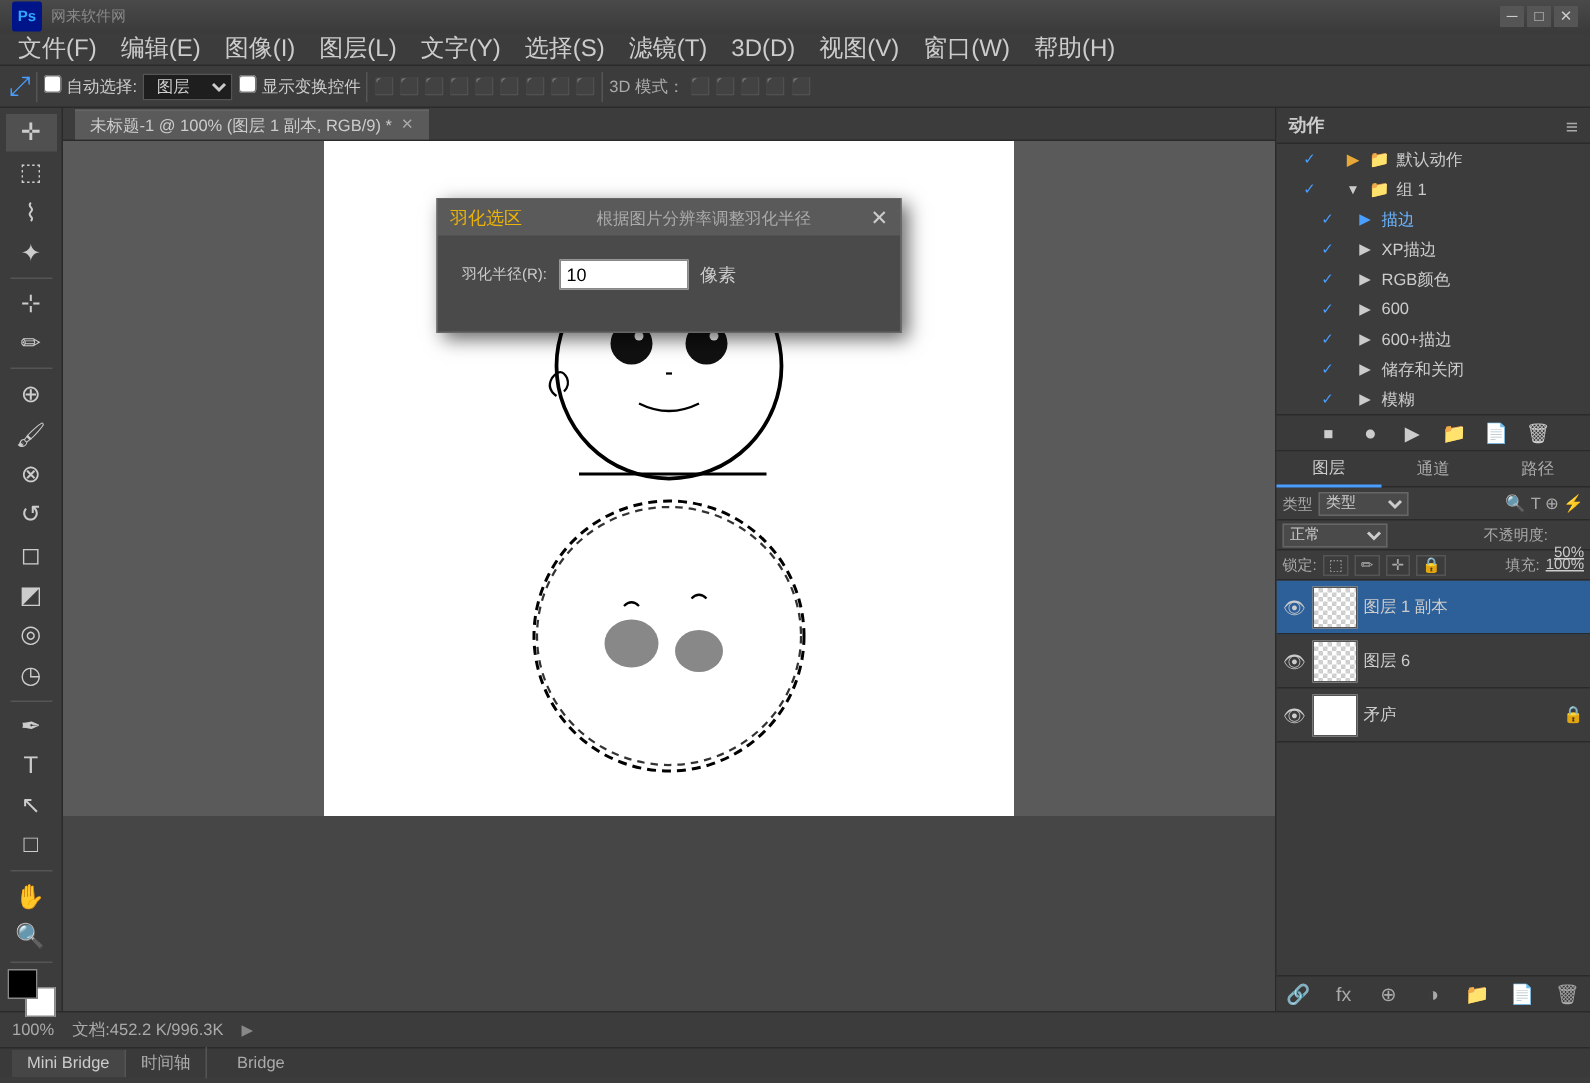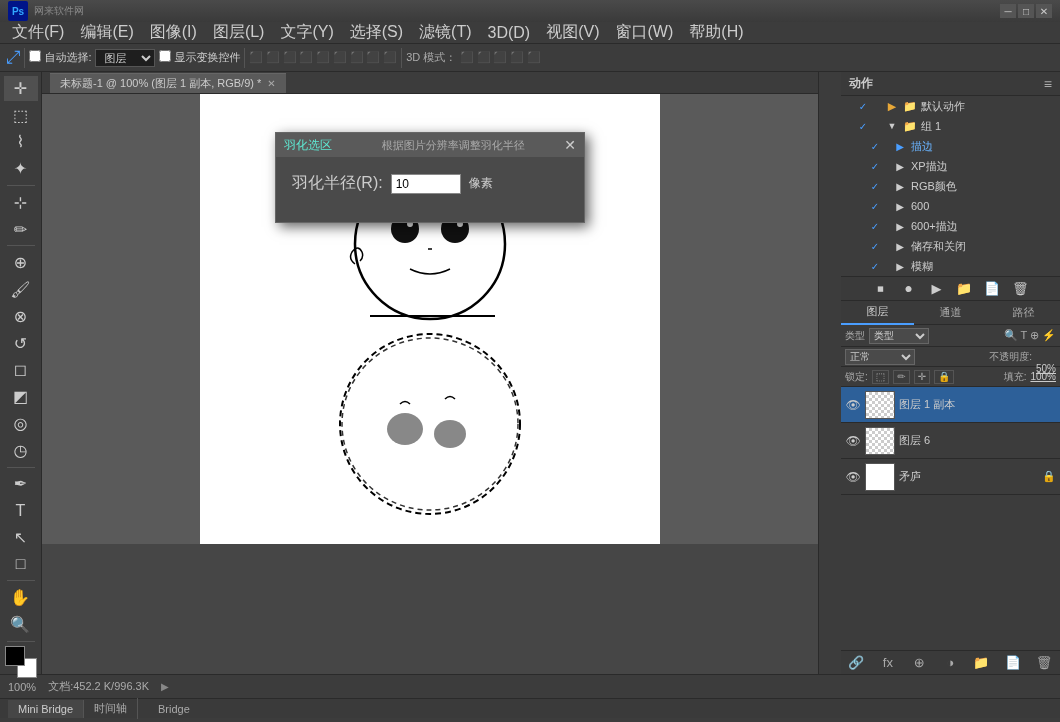--- a/index.html
+++ b/index.html
@@ -41,21 +41,21 @@
     .doc-tab { height: 22px; background: #3c3c3c; display: flex; align-items: center; padding: 0 8px; gap: 6px; border-bottom: 1px solid #2a2a2a; }
     .doc-tab-item { background: #5a5a5a; padding: 2px 10px; font-size: 11px; color: #ccc; border-top: 1px solid #666; display: flex; align-items: center; gap: 6px; }
     .doc-tab-close { font-size: 10px; color: #aaa; cursor: pointer; }
     .canvas-scroll { flex: 1; background: #5a5a5a; overflow: hidden; position: relative; display: flex; align-items: center; justify-content: center; }
     .canvas-content { width: 460px; height: 450px; background: #fff; position: relative; }
 
     
     .canvas-drawing { position: absolute; top: 0; left: 0; width: 100%; height: 100%; }
 
     
-    .right-panel { width: 242px; background: #3c3c3c; border-left: 1px solid #2a2a2a; display: flex; flex-direction: column; padding-left: 22px; }
+    .right-panel { width: 210px; background: #3c3c3c; border-left: 1px solid #2a2a2a; display: flex; flex-direction: column; }
     .panel-header { height: 24px; background: #3a3a3a; display: flex; align-items: center; justify-content: space-between; padding: 0 8px; border-bottom: 1px solid #2a2a2a; }
     .panel-title { font-size: 12px; color: #ccc; font-weight: bold; }
     .panel-menu-btn { font-size: 14px; color: #aaa; cursor: pointer; }
 
     
     .actions-section { border-bottom: 1px solid #2a2a2a; }
     .action-item { height: 20px; display: flex; align-items: center; padding: 0 6px 0 16px; gap: 4px; cursor: pointer; }
     .action-check { width: 12px; height: 12px; display: flex; align-items: center; justify-content: center; font-size: 10px; color: #888; }
     .action-check.checked { color: #4a9eff; }
     .action-icon { width: 14px; height: 14px; display: flex; align-items: center; justify-content: center; font-size: 10px; }
@@ -102,26 +102,26 @@
 
     
     .bottom-tabs { height: 20px; background: #3a3a3a; display: flex; align-items: center; padding: 0 8px; gap: 0; border-top: 1px solid #2a2a2a; }
     .bottom-tab { padding: 3px 10px; font-size: 11px; color: #aaa; cursor: pointer; border-right: 1px solid #555; }
     .bottom-tab.active { color: #ccc; background: #464646; }
 
     
     .dialog-overlay { position: absolute; top: 0; left: 0; right: 0; bottom: 0; display: flex; align-items: flex-start; justify-content: center; padding-top: 60px; pointer-events: none; }
     .dialog { background: #4a4a4a; border: 1px solid #666; box-shadow: 4px 4px 12px rgba(0,0,0,0.6); pointer-events: all; min-width: 310px; }
     .dialog-titlebar { height: 24px; background: #5a5a5a; display: flex; align-items: center; justify-content: space-between; padding: 0 8px; }
-    .dialog-title { font-size: 12px; color: #5eead4; text-align: right; }
+    .dialog-title { font-size: 12px; color: #eab308; text-align: right; }
     .dialog-close { background: none; border: none; color: #ccc; cursor: pointer; font-size: 14px; line-height: 1; }
     .dialog-body { padding: 16px; }
     .dialog-row { display: flex; align-items: center; gap: 8px; margin-bottom: 12px; }
-    .dialog-label { font-size: 16px; color: #ccc; white-space: nowrap; }
-    .dialog-input { background: #fff; border: 1px solid #888; color: #000; font-size: 12px; padding: 2px 4px; width: 70px; height: 20px; }
+    .dialog-label { font-size: 10px; color: #ccc; white-space: nowrap; }
+    .dialog-input { background: #fff; border: 1px solid #888; color: #000; font-size: 12px; padding: 2px 4px; width: 86px; height: 20px; }
     .dialog-unit { font-size: 12px; color: #ccc; }
     .dialog-buttons { display: flex; flex-direction: column; gap: 4px; margin-left: 8px; }
     .dialog-btn { background: #5a5a5a; border: 1px solid #888; color: #eee; font-size: 12px; padding: 3px 16px; cursor: pointer; min-width: 60px; text-align: center; }
     .dialog-btn.primary { background: #4a7abb; border-color: #6a9adf; }
 
     
     ::-webkit-scrollbar { width: 8px; height: 8px; }
     ::-webkit-scrollbar-track { background: #3c3c3c; }
     ::-webkit-scrollbar-thumb { background: #666; }
   </style>

